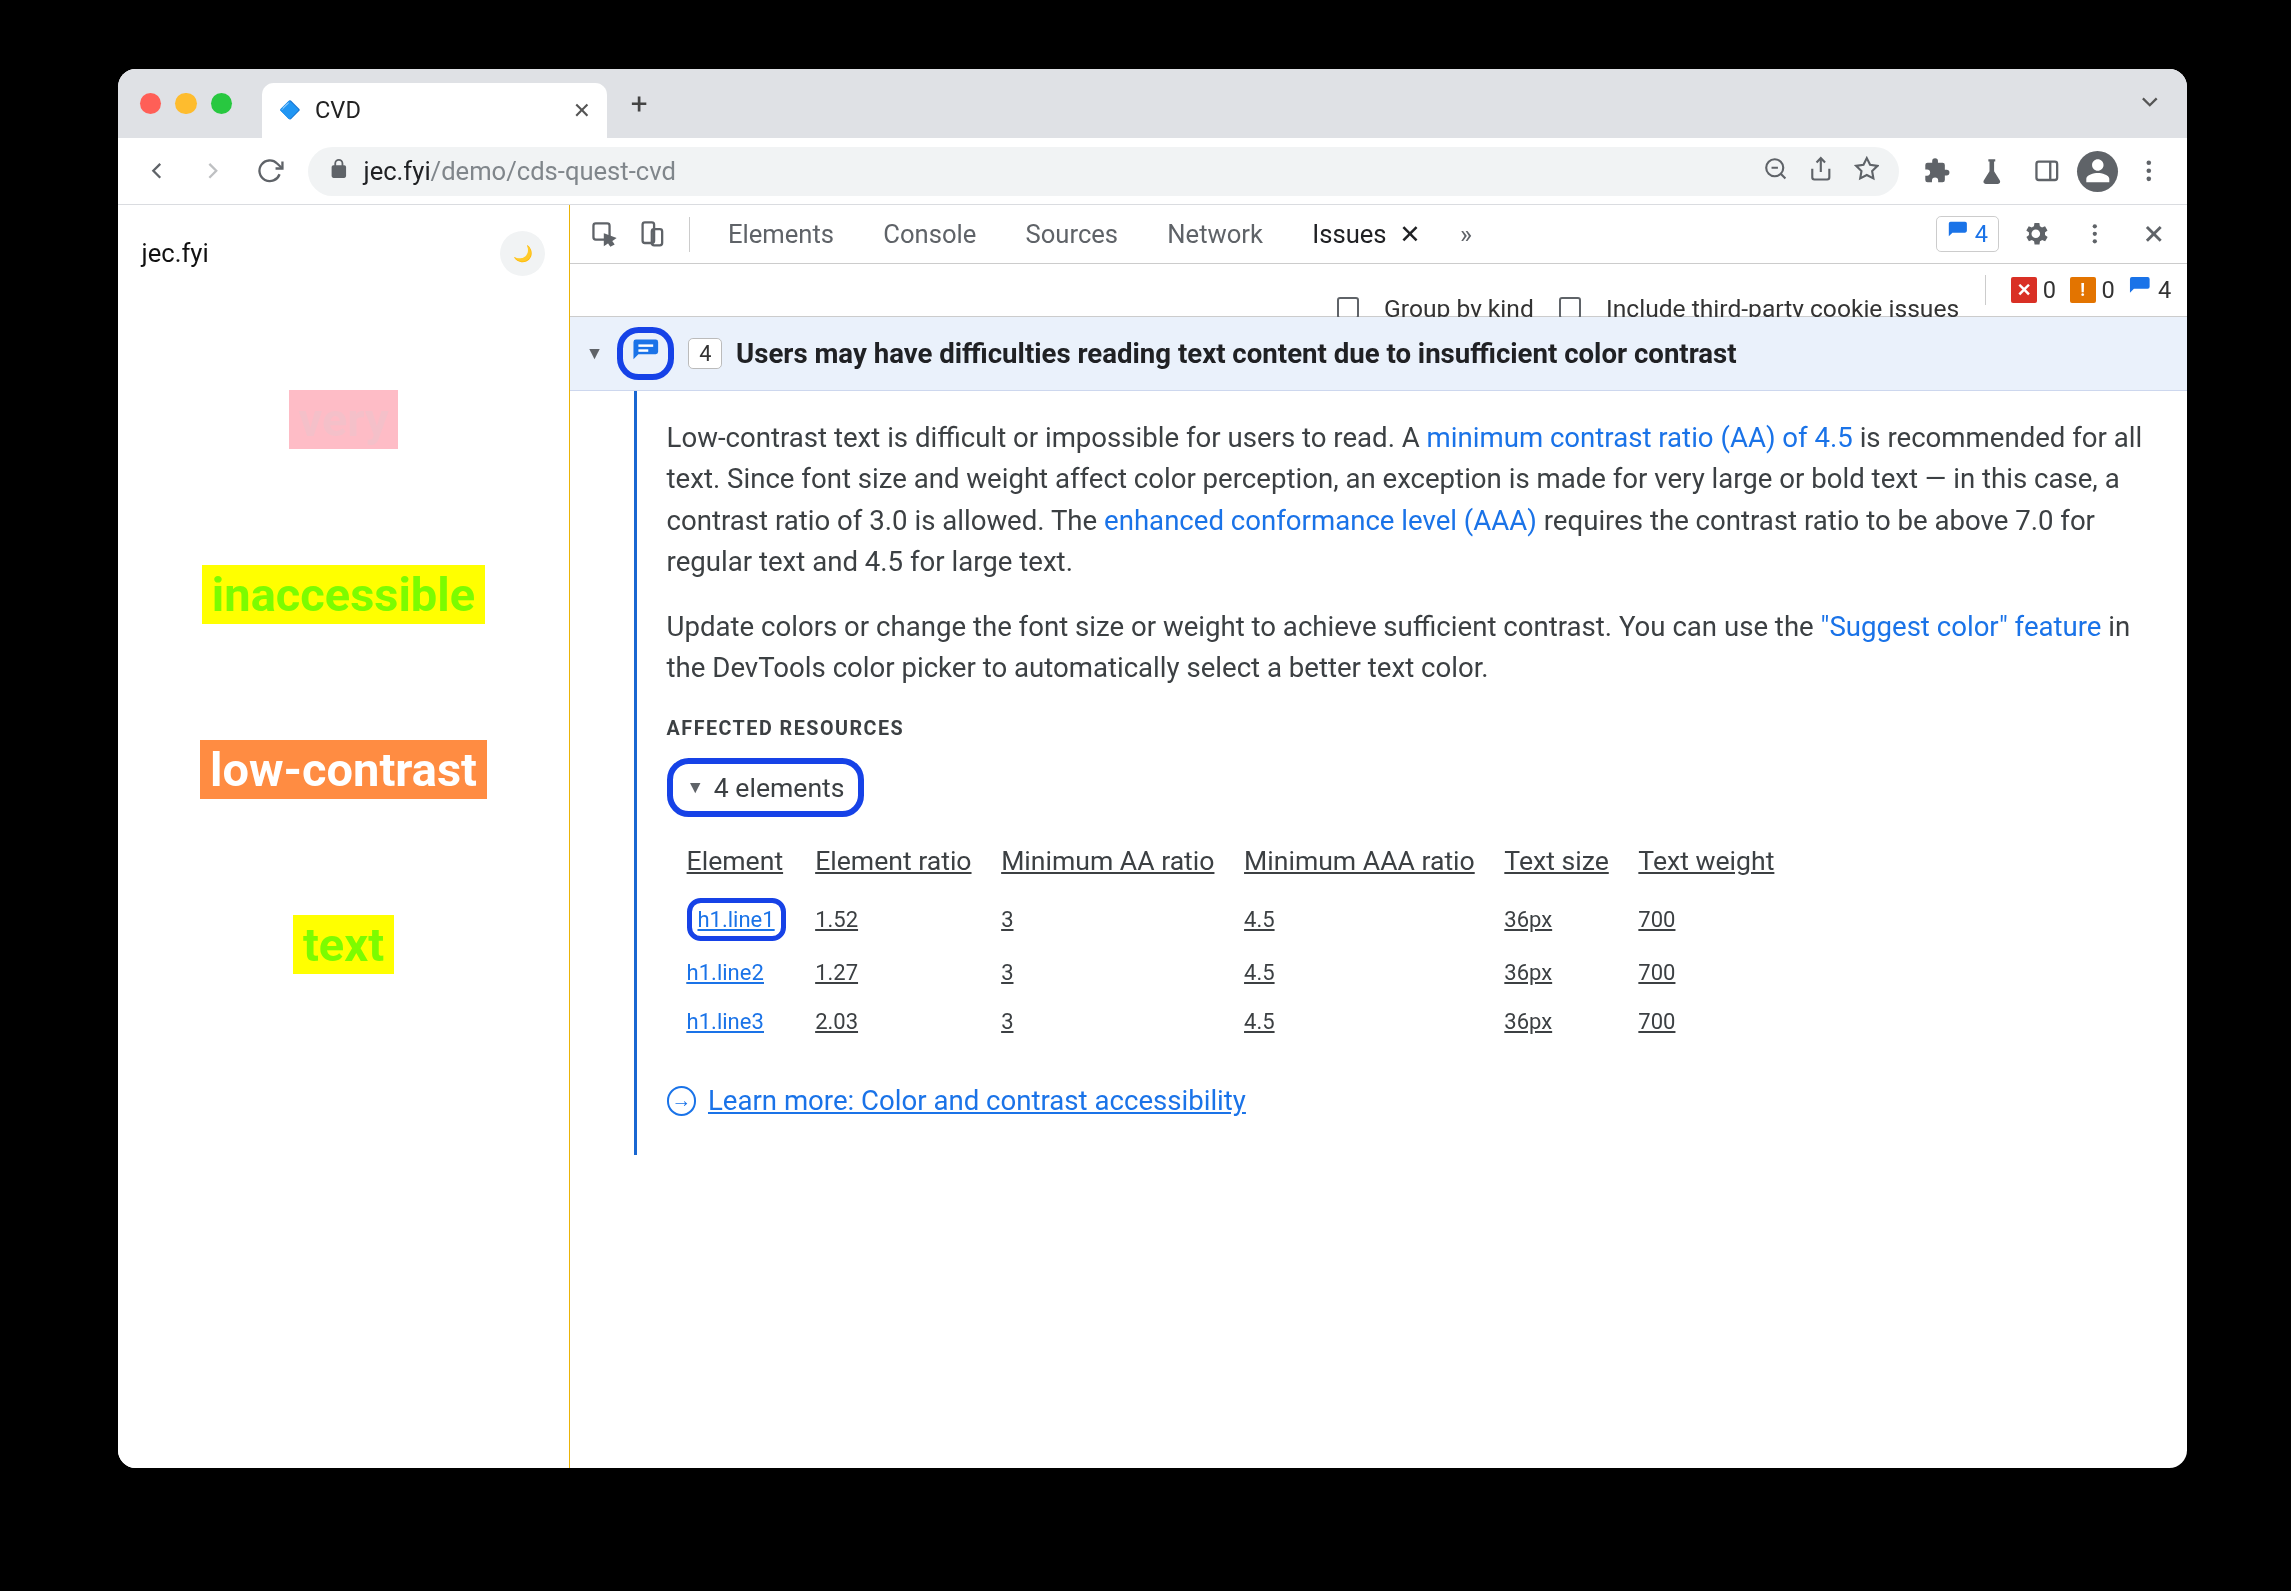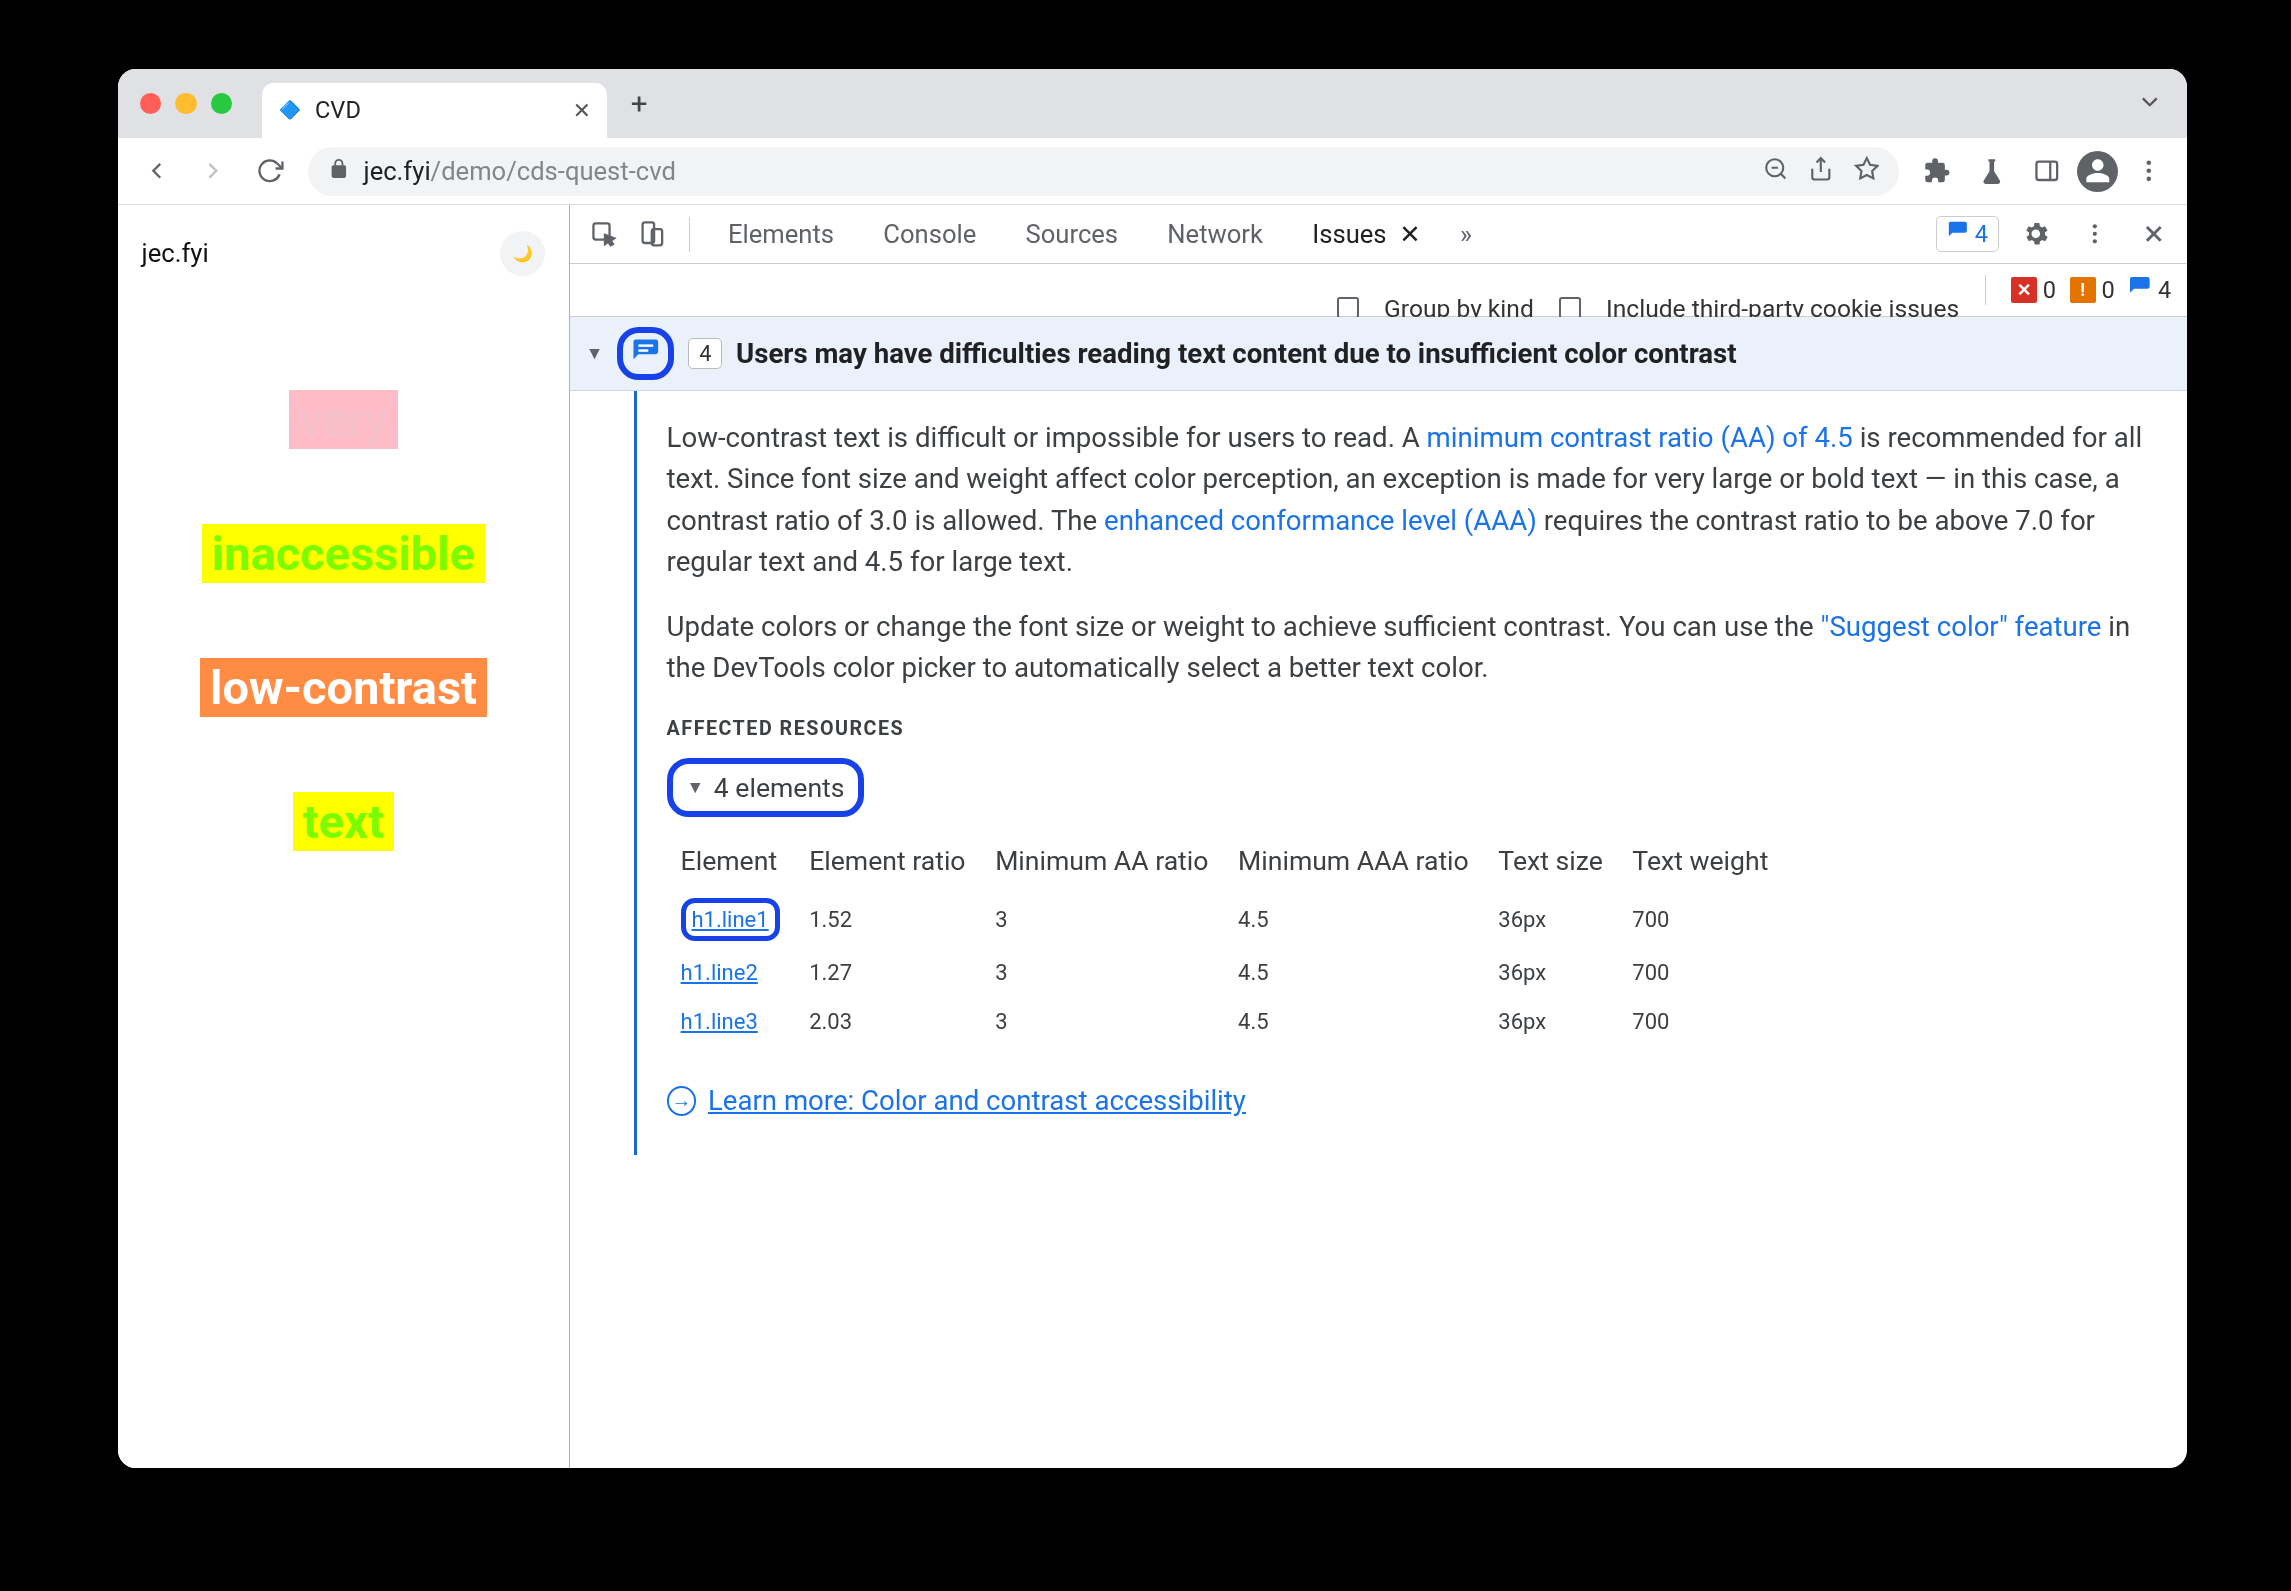--- a/index.html
+++ b/index.html
@@ -34,21 +34,21 @@
   .avatar svg{fill:#fff;width:27.6px;height:27.6px;}
   
   
   .content { flex:1; display:flex; min-height:0; }
   
   
   .page { width:451px; background:#fff; padding:25.6px 23.6px; display:flex; flex-direction:column; align-items:center; gap:75px; }
   .page-top { width:100%; display:flex; align-items:center; }
   .page-brand { font-size:25.6px; color:#111; }
   .dark-toggle { margin-left:auto; width:45px; height:45px; border-radius:50%; background:#f1f3f4; display:flex; align-items:center; justify-content:center; cursor:pointer; }
-  .demo { display:flex; flex-direction:column; align-items:center; gap:75px; margin-top:39px; }
+  .demo { display:flex; flex-direction:column; align-items:center; gap:116px; margin-top:39px; }
   .demo h1 { font-size:47px; font-weight:700; padding:2px 9.9px; }
   .l1{background:#febcc6;color:#f4c0c9;}
   .l2{background:#ffff00;color:#7cfc00;}
   .l3{background:#ff8c42;color:#fff;}
   .l4{background:#ffff00;color:#7cfc00;}
   
   
   .dt { flex:1; display:flex; flex-direction:column; border-left:1px solid #eab308; min-width:0; }
   .dt-tabs { height:59px; display:flex; align-items:center; border-bottom:1px solid #ccc; padding:0 11.8px; gap:5.9px; font-size:25.6px; color:#5f6368; }
   .dt-ibtn { width:43px; height:43px; display:flex; align-items:center; justify-content:center; cursor:pointer; color:#5f6368; }
@@ -74,21 +74,21 @@
   .badge { background:#fff; border:1px solid #bbb; border-radius:4.9px; padding:2px 9.9px; font-size:21.7px; color:#333; }
   .issue-title { font-size:27.6px; font-weight:700; color:#202124; }
   
   .issue-body { display:flex; }
   .gutter { width:67px; border-right:3.9px solid #1967d2; }
   .body-main { flex:1; padding:25.6px 33px 33px 29.6px; font-size:27.6px; color:#3c4043; line-height:1.5; }
   .body-main p { margin-bottom:23.6px; }
   .link { color:#1a73e8; cursor:pointer; }
   .sect { font-size:19.7px; letter-spacing:1.5px; font-weight:700; color:#3c4043; margin:25.6px 0 13.8px; }
   .hl-ring2 { display:inline-flex; align-items:center; border:6.9px solid #1642e7; border-radius:21.7px; padding:3.9px 13.8px; gap:9.9px; font-size:26.6px; }
-  .dtable { margin-top:13.8px; margin-left:12px; }
+  .dtable { margin-top:13.8px; margin-left:18px;text-decoration:underline; }
   .dtable th { text-align:left; font-weight:400; color:#3c4043; font-size:26.6px; padding:7.9px 27.6px 7.9px 0; }
   .dtable td { font-size:22px; color:#3c4043; padding:6.9px 27.6px 6.9px 0; }
   .elcell .link { text-decoration:underline; }
   .hl-ring3 { display:inline-block; border:5.9px solid #1642e7; border-radius:13.8px; padding:0 5.9px; }
   .learn { display:flex; align-items:center; gap:11.8px; margin-top:33px; }
   .learn .circ{ width:29.6px;height:29.6px;border:2.5px solid #1a73e8;border-radius:50%;display:flex;align-items:center;justify-content:center;color:#1a73e8;font-size:19.7px;}
   .learn .link{ text-decoration:underline; font-size:27.6px; }
   
   .sq-err{display:inline-flex;width:25.6px;height:25.6px;background:#d93025;color:#fff;align-items:center;justify-content:center;font-weight:700;font-size:17.7px;border-radius:2px;}
   .sq-warn{display:inline-flex;width:25.6px;height:25.6px;background:#e37400;color:#fff;align-items:center;justify-content:center;font-weight:700;font-size:17.7px;border-radius:2px;}

